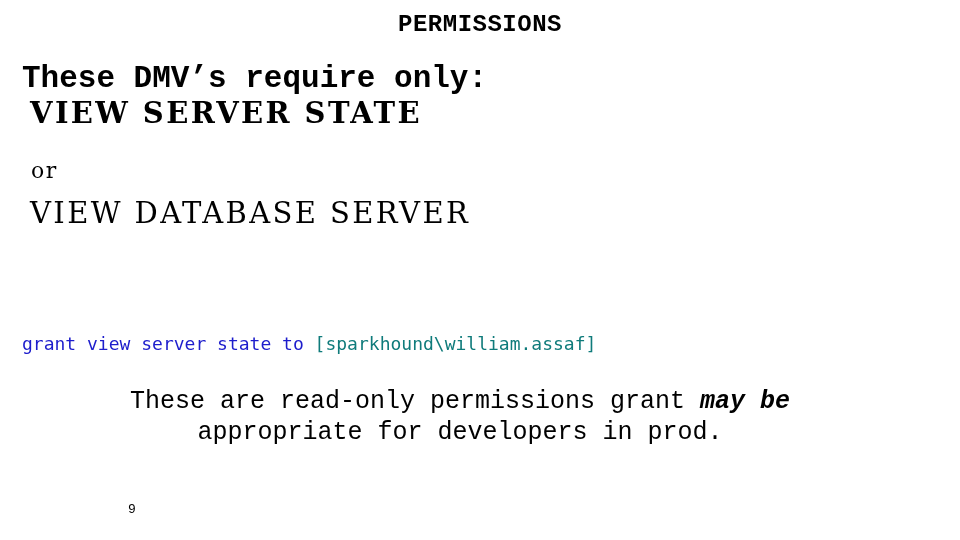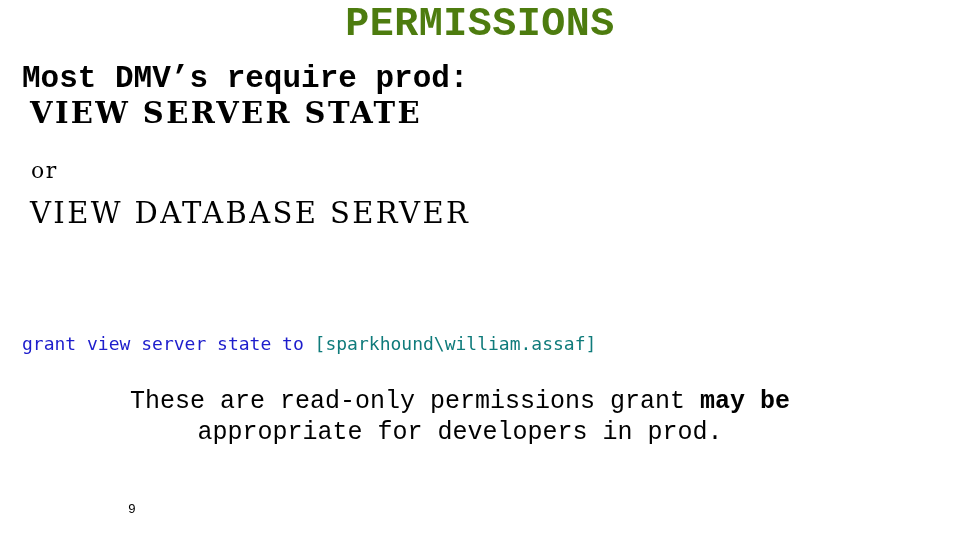--- a/index.html
+++ b/index.html
@@ -21,23 +21,23 @@
 
   
   .slide-title {
     position: absolute;
     left: 0;
     top: 8px;
     width: 960px;
     text-align: center;
     font-family: "Liberation Mono", "DejaVu Sans Mono", monospace;
     font-weight: bold;
-    font-size: 40px;
+    font-size: 24px;
     letter-spacing: 0.5px;
-    color: #4d7c0f;
+    color: #000000;
     white-space: pre;
     line-height: 34px;
   }
 
   
   .lead-line {
     position: absolute;
     left: 22px;
     top: 60px;
     font-family: "Liberation Mono", "DejaVu Sans Mono", monospace;
@@ -98,20 +98,21 @@
     top: 386px;
     width: 920px;
     text-align: center;
     font-family: "Liberation Mono", "DejaVu Sans Mono", monospace;
     font-size: 25px;
     line-height: 31px;
     color: #000000;
     white-space: pre-line;
   }
   .closing .emph {
+    font-style: italic;
     font-weight: bold;
   }
 
   
   .page-number {
     position: absolute;
     left: 128px;
     top: 502px;
     font-family: "Liberation Mono", "DejaVu Sans Mono", monospace;
     font-size: 13px;
@@ -119,21 +120,21 @@
     color: #000000;
   }
 </style>
 </head>
 <body>
 
 <div id="slide">
 
   <div class="slide-title">PERMISSIONS</div>
 
-  <div class="lead-line">Most DMV’s require prod:</div>
+  <div class="lead-line">These DMV’s require only:</div>
 
   <div class="perm-line first">VIEW SERVER STATE</div>
 
   <div class="or-line">or</div>
 
   <div class="perm-line second">VIEW DATABASE SERVER</div>
 
   <div class="code-block">
     <div class="code-line"><span class="kw">grant view server state to </span><span class="principal">[sparkhound\william.assaf]</span></div>
   </div>

